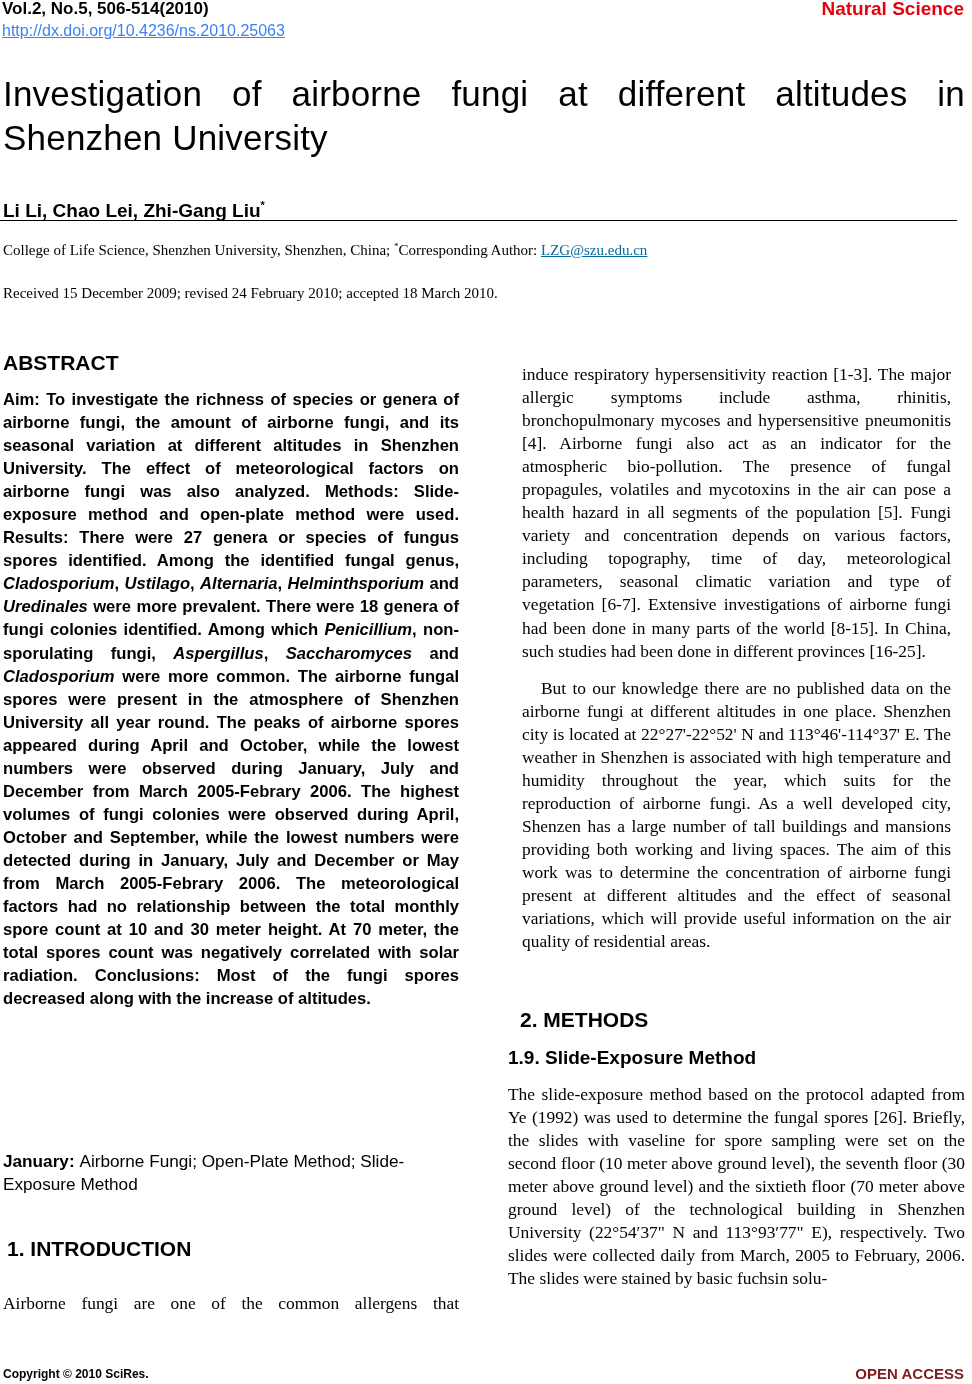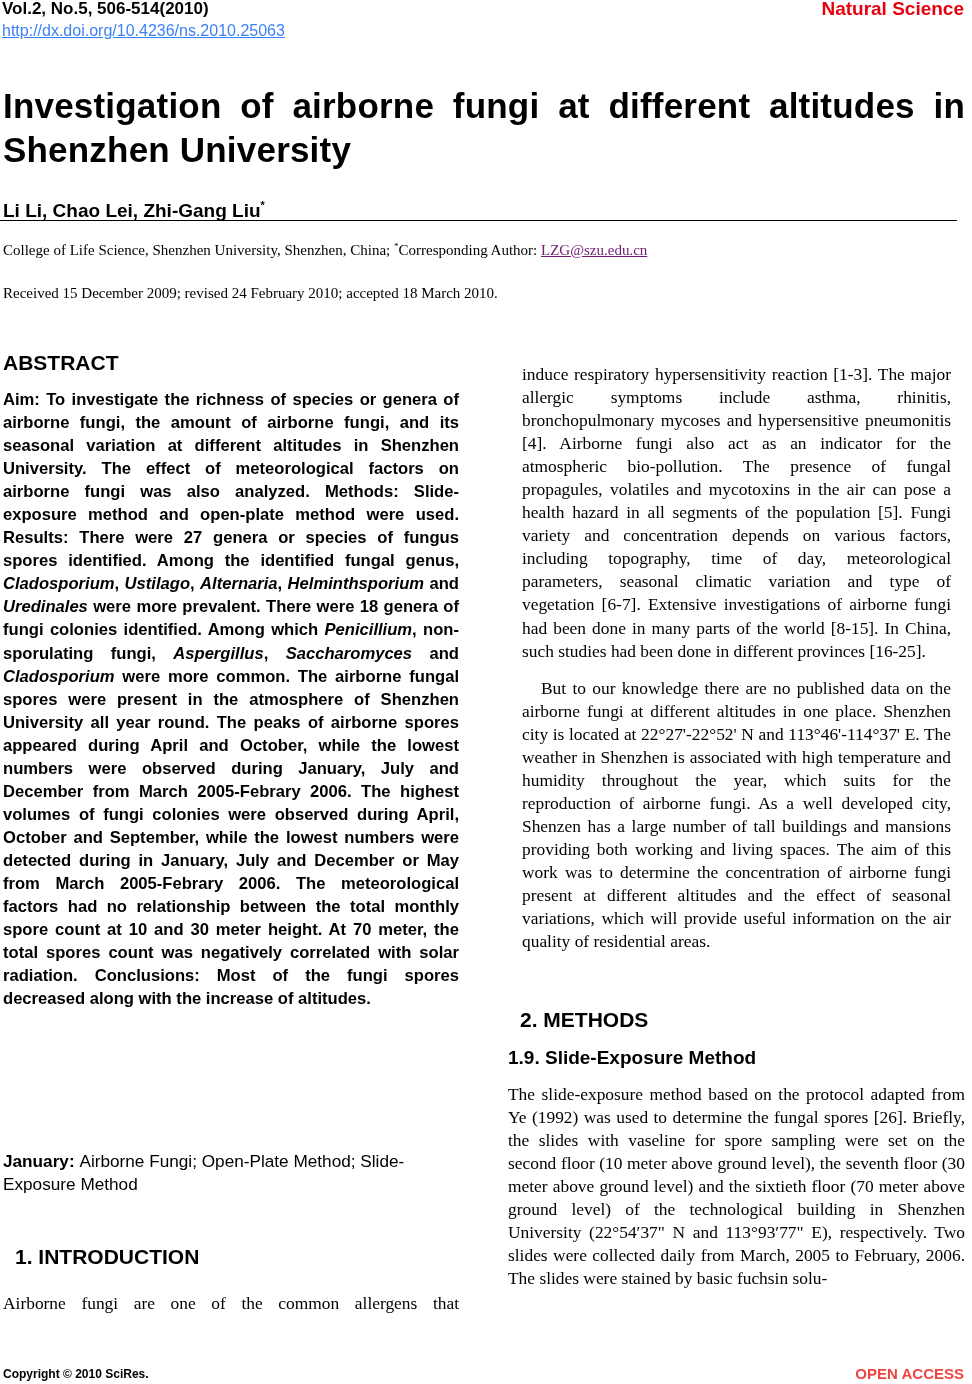--- a/index.html
+++ b/index.html
@@ -5,28 +5,28 @@
   html, body { margin: 0; padding: 0; background: #ffffff; }
   body { width: 972px; height: 1384px; position: relative; overflow: hidden; color: #000; }
   .sans { font-family: "Liberation Sans", sans-serif; }
   .serif { font-family: "Liberation Serif", serif; }
   .abs { position: absolute; }
 
   #journal-info { left: 2px; top: -2px; font-size: 17px; font-weight: bold; line-height: 22px; }
   #doi-link { left: 2px; top: 21px; font-size: 16px; color: #3b82f6; text-decoration: underline; line-height: 20px; }
   #journal-name { right: 8px; top: -2px; font-size: 19px; font-weight: bold; color: #e8000e; line-height: 22px; }
 
-  #title { left: 3px; top: 84px; width: 962px; font-size: 35px; font-weight: bold; line-height: 44px; text-align: justify; text-align-last: left; letter-spacing: 0.2px; }
+  #title { left: 3px; top: 72px; width: 962px; font-size: 35px; font-weight: normal; line-height: 44px; text-align: justify; text-align-last: left; letter-spacing: 0.2px; }
   #authors { left: 3px; top: 193px; font-size: 19px; font-weight: bold; line-height: 24px; }
   #authors sup { font-size: 11px; vertical-align: 8px; }
   #title-rule { left: 0; top: 220px; width: 957px; height: 0; border-top: 1.5px solid #000; }
 
   #affiliation { left: 3px; top: 236px; font-size: 15px; line-height: 20px; }
   #affiliation sup { font-size: 9px; vertical-align: 6px; }
-  #affiliation a { color: #701a75; text-decoration: underline; text-align: center; }
+  #affiliation a { color: #0369a1; text-decoration: underline; text-align: center; }
   #received { left: 3px; top: 283px; font-size: 15px; line-height: 20px; }
 
   .left-col { left: 3px; width: 456px; }
   .right-col { left: 508px; width: 457px; }
 
   #abstract-heading { top: 350px; font-size: 21px; font-weight: bold; line-height: 26px; }
   #abstract-body { top: 388px; font-size: 16.6px; font-weight: bold; line-height: 23.05px; text-align: justify; }
   #abstract-body i { font-style: italic; }
 
   #keywords { top: 1150px; font-size: 17.2px; line-height: 23px; }
@@ -37,21 +37,21 @@
 
   #right-col-text { top: 349px; font-size: 17.4px; line-height: 23.05px; text-align: justify; }
   #right-col-text p { margin: 14px; }
   #right-col-text p.indent { text-indent: 19px; }
 
   #methods-heading { top: 995px; font-size: 21px; font-weight: bold; line-height: 26px; }
   #sub-heading { top: 1046px; font-size: 19px; font-weight: bold; line-height: 24px; }
   #methods-body { top: 1083px; font-size: 17.4px; line-height: 23.05px; text-align: justify; }
 
   #copyright { left: 3px; top: 1364px; font-size: 12px; font-weight: bold; line-height: 20px; }
-  #open-access { right: 8px; top: 1364px; font-size: 15px; font-weight: bold; color: #ef4444; line-height: 20px; }
+  #open-access { right: 8px; top: 1364px; font-size: 15px; font-weight: bold; color: #7f1d1d; line-height: 20px; }
 </style>
 </head>
 <body>
 
 <div class="abs sans" id="journal-info">Vol.2, No.5, 506-514(2010)</div>
 <a class="abs sans" id="doi-link">http://dx.doi.org/10.4236/ns.2010.25063</a>
 <div class="abs sans" id="journal-name">Natural Science</div>
 
 <h1 class="abs sans" id="title" style="margin:0">Investigation of airborne fungi at different altitudes in Shenzhen University</h1>
 
@@ -60,21 +60,21 @@
 
 <div class="abs serif" id="affiliation"><span>College of Life Science, Shenzhen University, Shenzhen, China; </span><sup>*</sup><span>Corresponding Author: </span><a>LZG@szu.edu.cn</a></div>
 
 <div class="abs serif" id="received">Received 15 December 2009; revised 24 February 2010; accepted 18 March 2010.</div>
 
 <h2 class="abs sans left-col" id="abstract-heading" style="margin:0">ABSTRACT</h2>
 <div class="abs sans left-col" id="abstract-body"><span>Aim: To investigate the richness of species or genera of airborne fungi, the amount of airborne fungi, and its seasonal variation at different altitudes in Shenzhen University. The effect of meteorological factors on airborne fungi was also analyzed. Methods: Slide-exposure method and open-plate method were used. Results: There were 27 genera or species of fungus spores identified. Among the identified fungal genus, </span><i>Cladosporium</i><span>, </span><i>Ustilago</i><span>, </span><i>Alternaria</i><span>, </span><i>Helminthsporium</i><span> and </span><i>Uredinales</i><span> were more prevalent. There were 18 genera of fungi colonies identified. Among which </span><i>Penicillium</i><span>, non-sporulating fungi, </span><i>Aspergillus</i><span>, </span><i>Saccharomyces</i><span> and </span><i>Cladosporium</i><span> were more common. The airborne fungal spores were present in the atmosphere of Shenzhen University all year round. The peaks of airborne spores appeared during April and October, while the lowest numbers were observed during January, July and December from March 2005-Febrary 2006. The highest volumes of fungi colonies were observed during April, October and September, while the lowest numbers were detected during in January, July and December or May from March 2005-Febrary 2006. The meteorological factors had no relationship between the total monthly spore count at 10 and 30 meter height. At 70 meter, the total spores count was negatively correlated with solar radiation. Conclusions: Most of the fungi spores decreased along with the increase of altitudes.</span></div>
 
 <div class="abs sans left-col" id="keywords"><b>January: </b><span>Airborne Fungi; Open-Plate Method; Slide-Exposure Method</span></div>
 
-<h2 class="abs sans left-col" id="intro-heading" style="margin:12px">1. INTRODUCTION</h2>
+<h2 class="abs sans left-col" id="intro-heading" style="margin:4px">1. INTRODUCTION</h2>
 <div class="abs serif left-col" id="intro-p1-start">Airborne fungi are one of the common allergens that</div>
 
 <div class="abs serif right-col" id="right-col-text">
   <p>induce respiratory hypersensitivity reaction [1-3]. The major allergic symptoms include asthma, rhinitis, bronchopulmonary mycoses and hypersensitive pneumonitis [4]. Airborne fungi also act as an indicator for the atmospheric bio-pollution. The presence of fungal propagules, volatiles and mycotoxins in the air can pose a health hazard in all segments of the population [5]. Fungi variety and concentration depends on various factors, including topography, time of day, meteorological parameters, seasonal climatic variation and type of vegetation [6-7]. Extensive investigations of airborne fungi had been done in many parts of the world [8-15]. In China, such studies had been done in different provinces [16-25].</p>
   <p class="indent">But to our knowledge there are no published data on the airborne fungi at different altitudes in one place. Shenzhen city is located at 22°27'-22°52' N and 113°46'-114°37' E. The weather in Shenzhen is associated with high temperature and humidity throughout the year, which suits for the reproduction of airborne fungi. As a well developed city, Shenzen has a large number of tall buildings and mansions providing both working and living spaces. The aim of this work was to determine the concentration of airborne fungi present at different altitudes and the effect of seasonal variations, which will provide useful information on the air quality of residential areas.</p>
 </div>
 
 <h2 class="abs sans right-col" id="methods-heading" style="margin:12px">2. METHODS</h2>
 <h3 class="abs sans right-col" id="sub-heading" style="margin:0">1.9. Slide-Exposure Method</h3>
 <div class="abs serif right-col" id="methods-body">The slide-exposure method based on the protocol adapted from Ye (1992) was used to determine the fungal spores [26]. Briefly, the slides with vaseline for spore sampling were set on the second floor (10 meter above ground level), the seventh floor (30 meter above ground level) and the sixtieth floor (70 meter above ground level) of the technological building in Shenzhen University (22°54′37" N and 113°93′77" E), respectively. Two slides were collected daily from March, 2005 to February, 2006. The slides were stained by basic fuchsin solu-</div>

